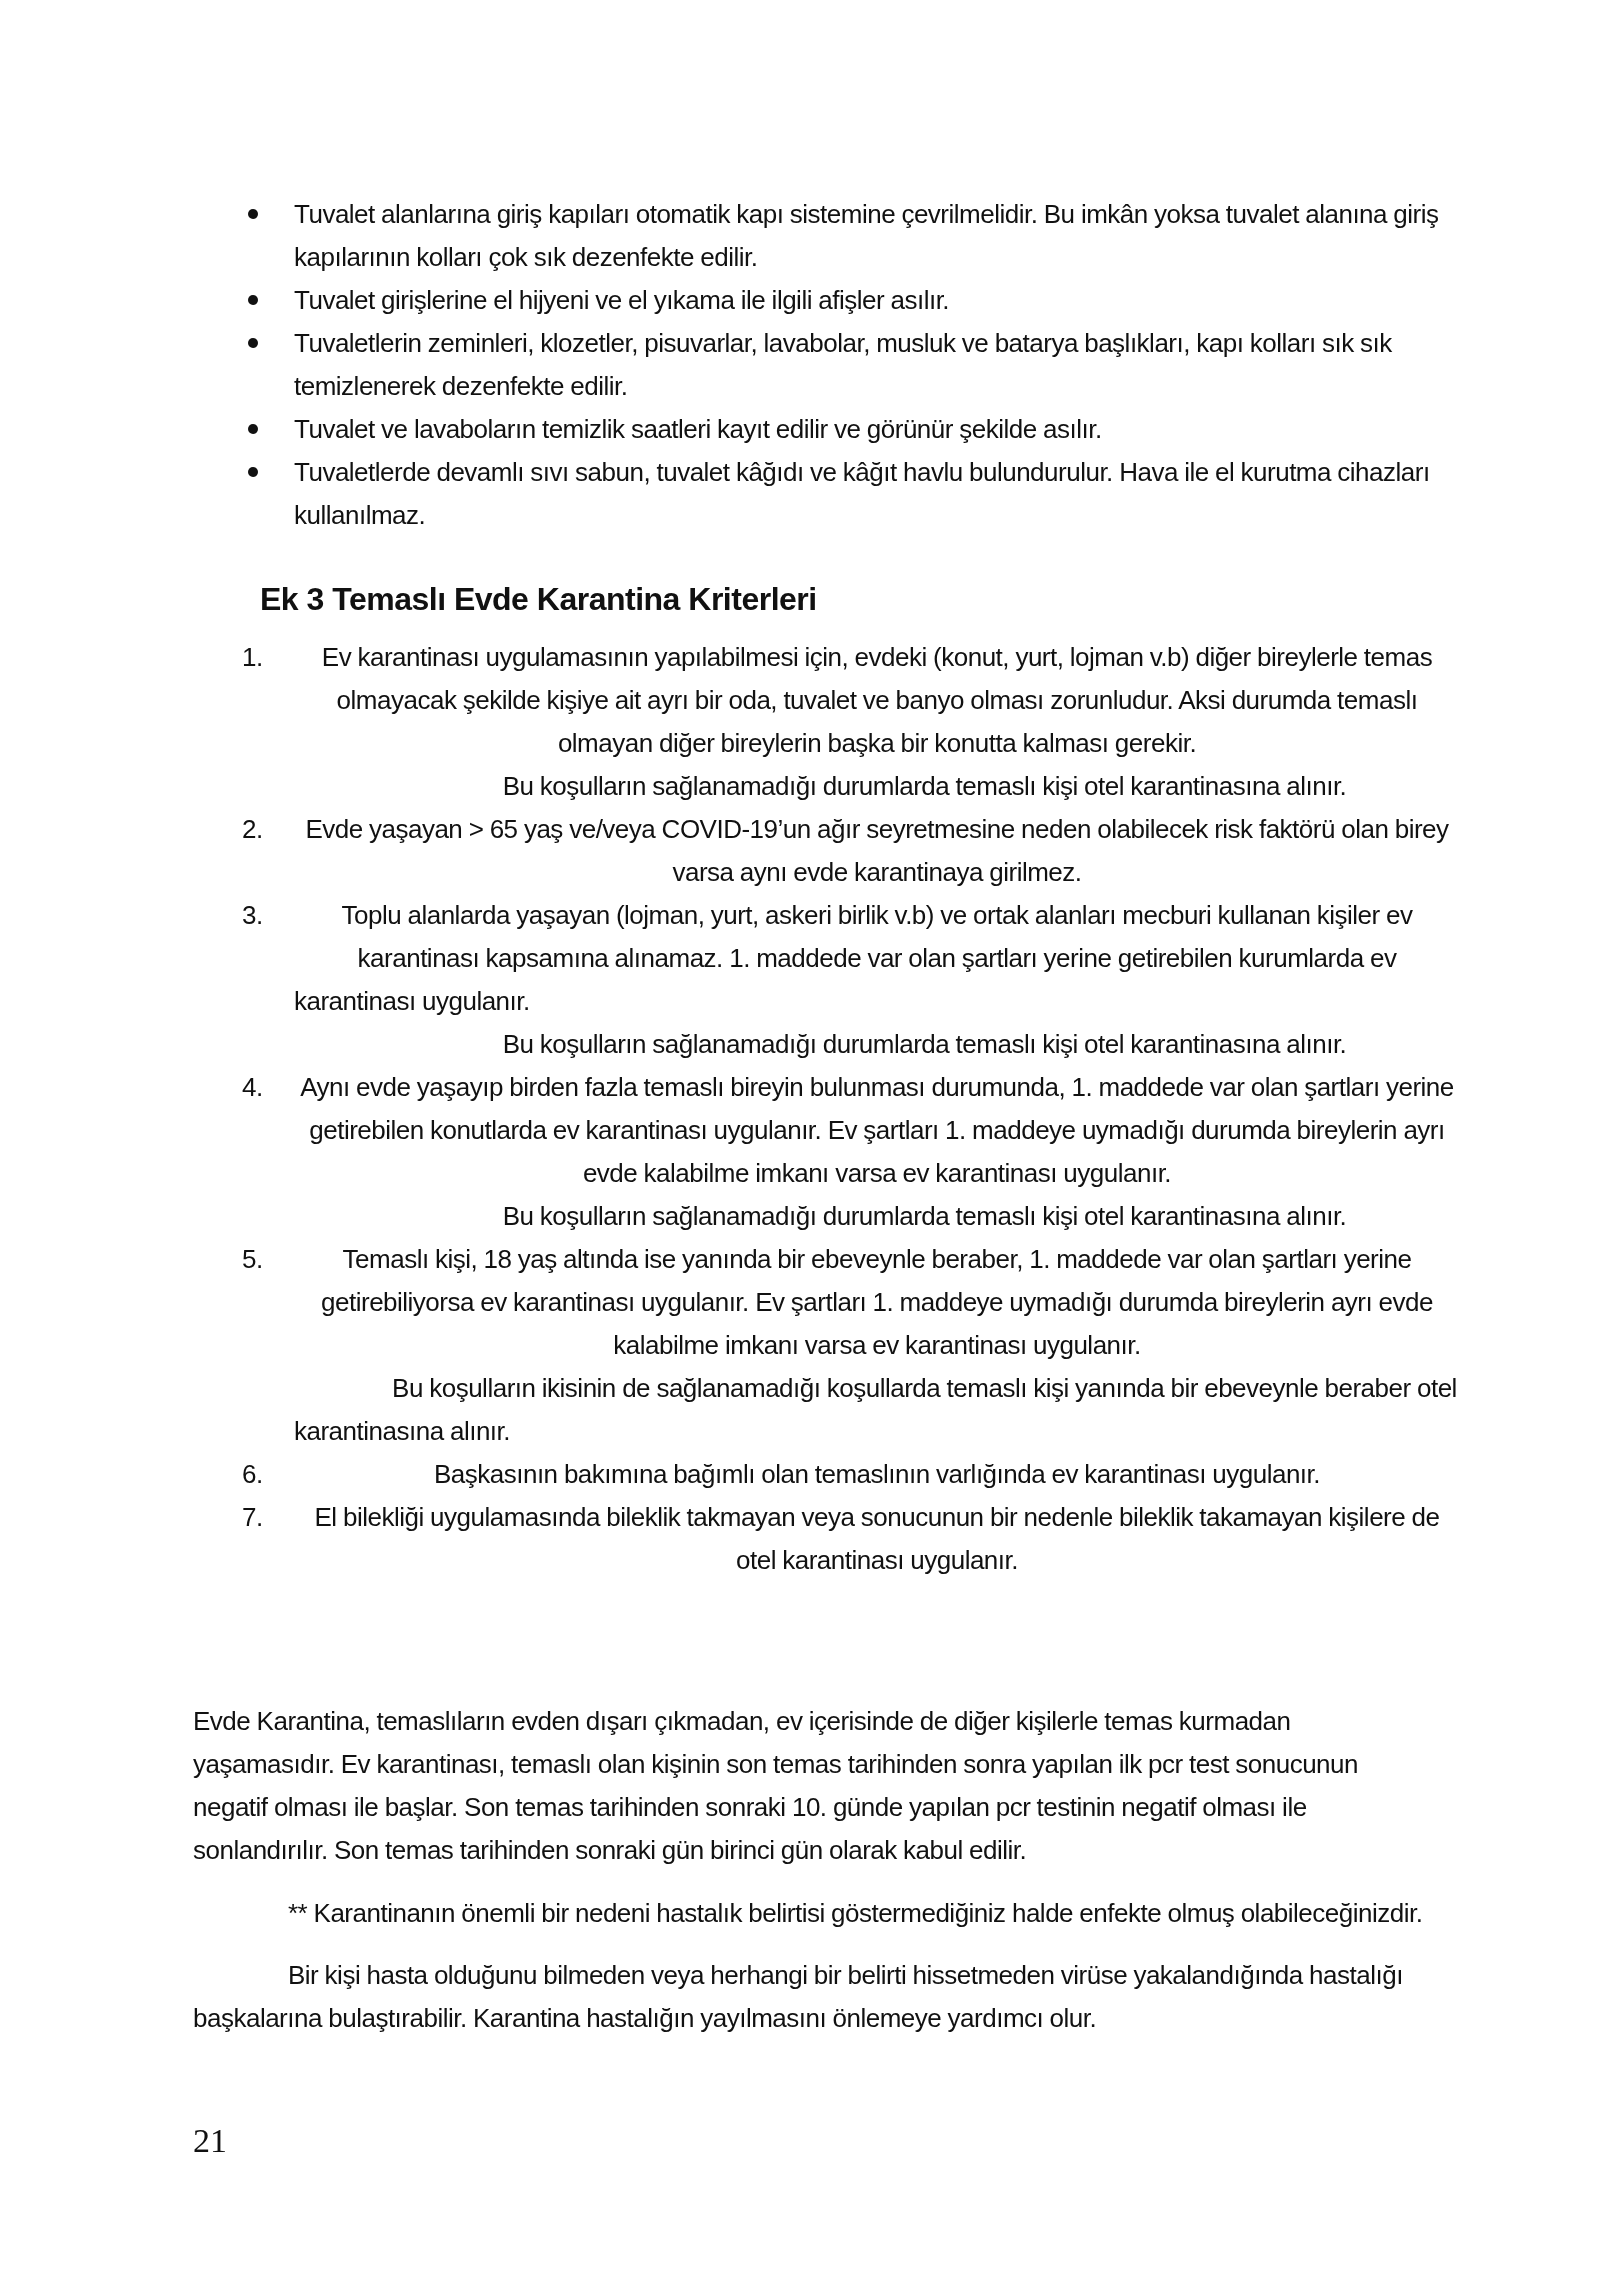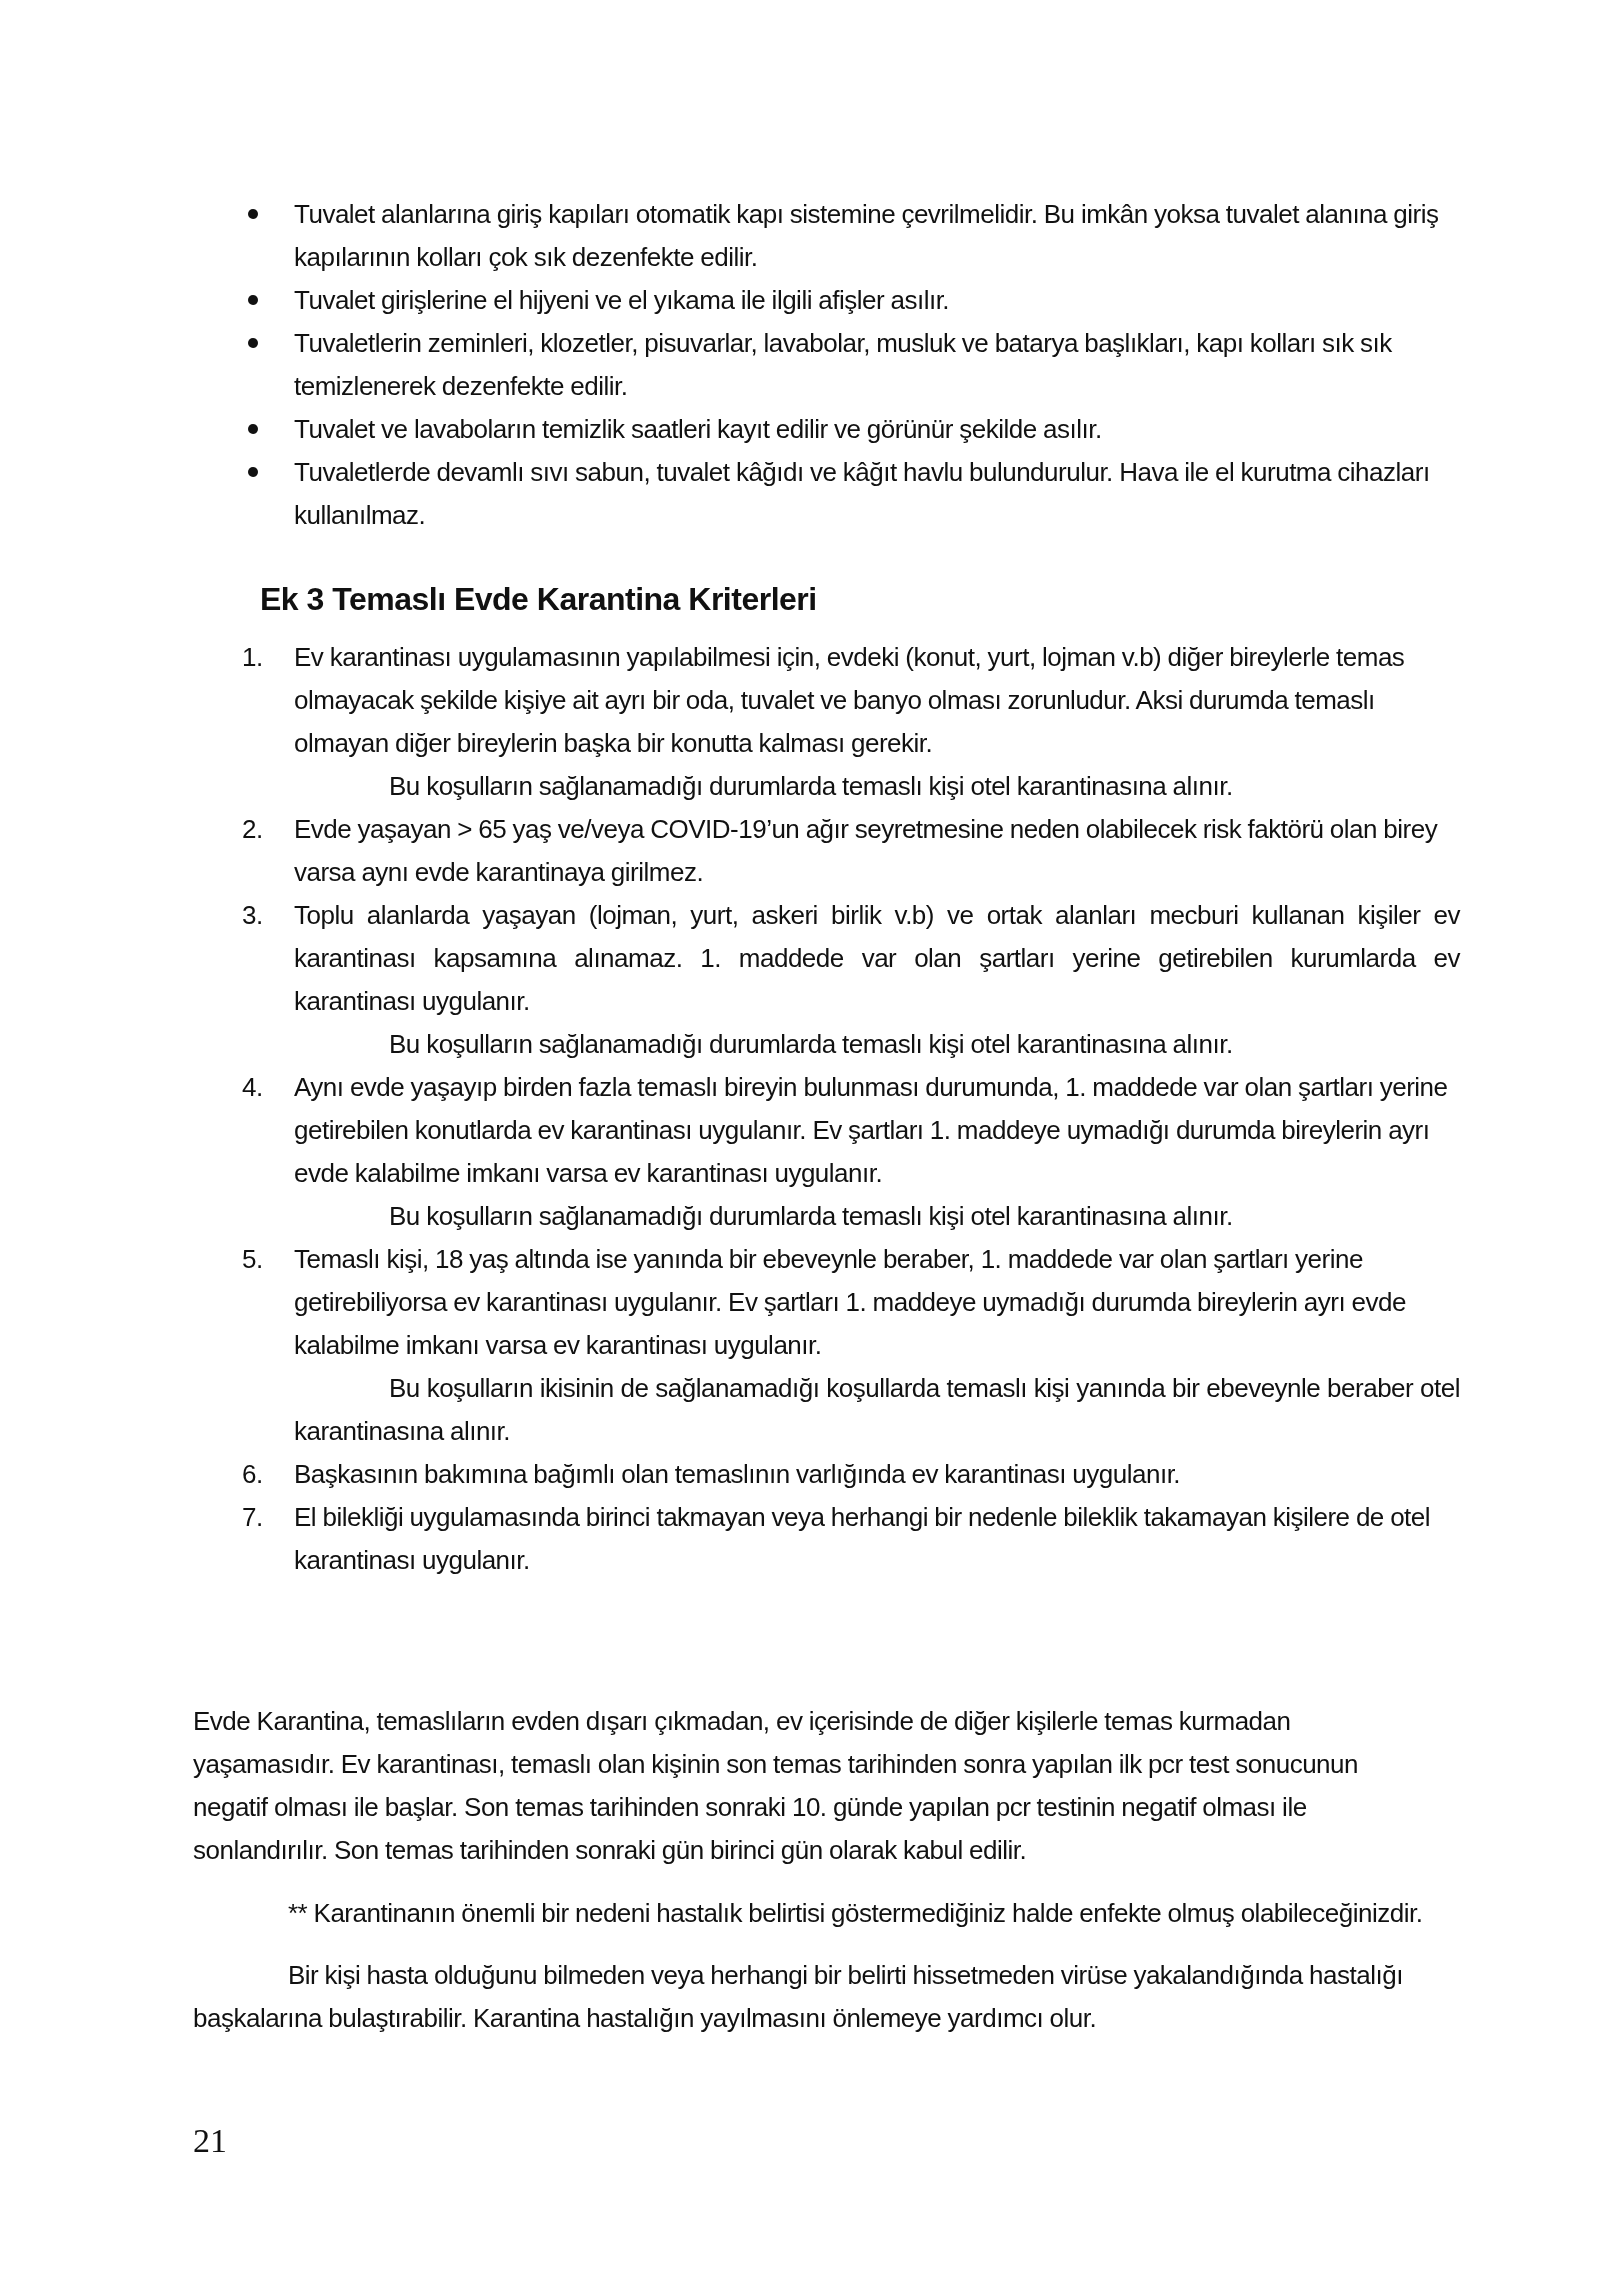--- a/index.html
+++ b/index.html
@@ -92,20 +92,21 @@
     }
     .justify {
       text-align: justify;
       text-align-last: left;
     }
     .indent-line {
       text-indent: 95px;
     }
     .note-line {
       display: block;
+      text-align: center;
     }
     
     .paragraphs {
       position: absolute;
       left: 193px;
       top: 1673px;
       width: 1236px;
     }
     .para {
       margin: 0 0 19.7px 0;
@@ -184,21 +185,21 @@
       <span class="note-line indent-line justify">Bu koşulların ikisinin de sağlanamadığı koşullarda temaslı kişi yanında bir ebeveynle beraber otel karantinasına alınır.</span>
     </li>
 
     <li class="numbered-item">
       <span class="num-marker">6.</span>
       <span class="note-line">Başkasının bakımına bağımlı olan temaslının varlığında ev karantinası uygulanır.</span>
     </li>
 
     <li class="numbered-item">
       <span class="num-marker">7.</span>
-      <span class="note-line">El bilekliği uygulamasında birinci takmayan veya herhangi bir nedenle bileklik takamayan kişilere de otel karantinası uygulanır.</span>
+      <span class="note-line">El bilekliği uygulamasında bileklik takmayan veya sonucunun bir nedenle bileklik takamayan kişilere de otel karantinası uygulanır.</span>
     </li>
   </ol>
 
   <div class="paragraphs body-text">
     <p class="para">Evde Karantina, temaslıların evden dışarı çıkmadan, ev içerisinde de diğer kişilerle temas kurmadan yaşamasıdır. Ev karantinası, temaslı olan kişinin son temas tarihinden sonra yapılan ilk pcr test sonucunun negatif olması ile başlar. Son temas tarihinden sonraki 10. günde yapılan pcr testinin negatif olması ile sonlandırılır. Son temas tarihinden sonraki gün birinci gün olarak kabul edilir.</p>
     <p class="para indented">** Karantinanın önemli bir nedeni hastalık belirtisi göstermediğiniz halde enfekte olmuş olabileceğinizdir.</p>
     <p class="para indented">Bir kişi hasta olduğunu bilmeden veya herhangi bir belirti hissetmeden virüse yakalandığında hastalığı başkalarına bulaştırabilir. Karantina hastalığın yayılmasını önlemeye yardımcı olur.</p>
   </div>
 
   <div class="page-number">21</div>

